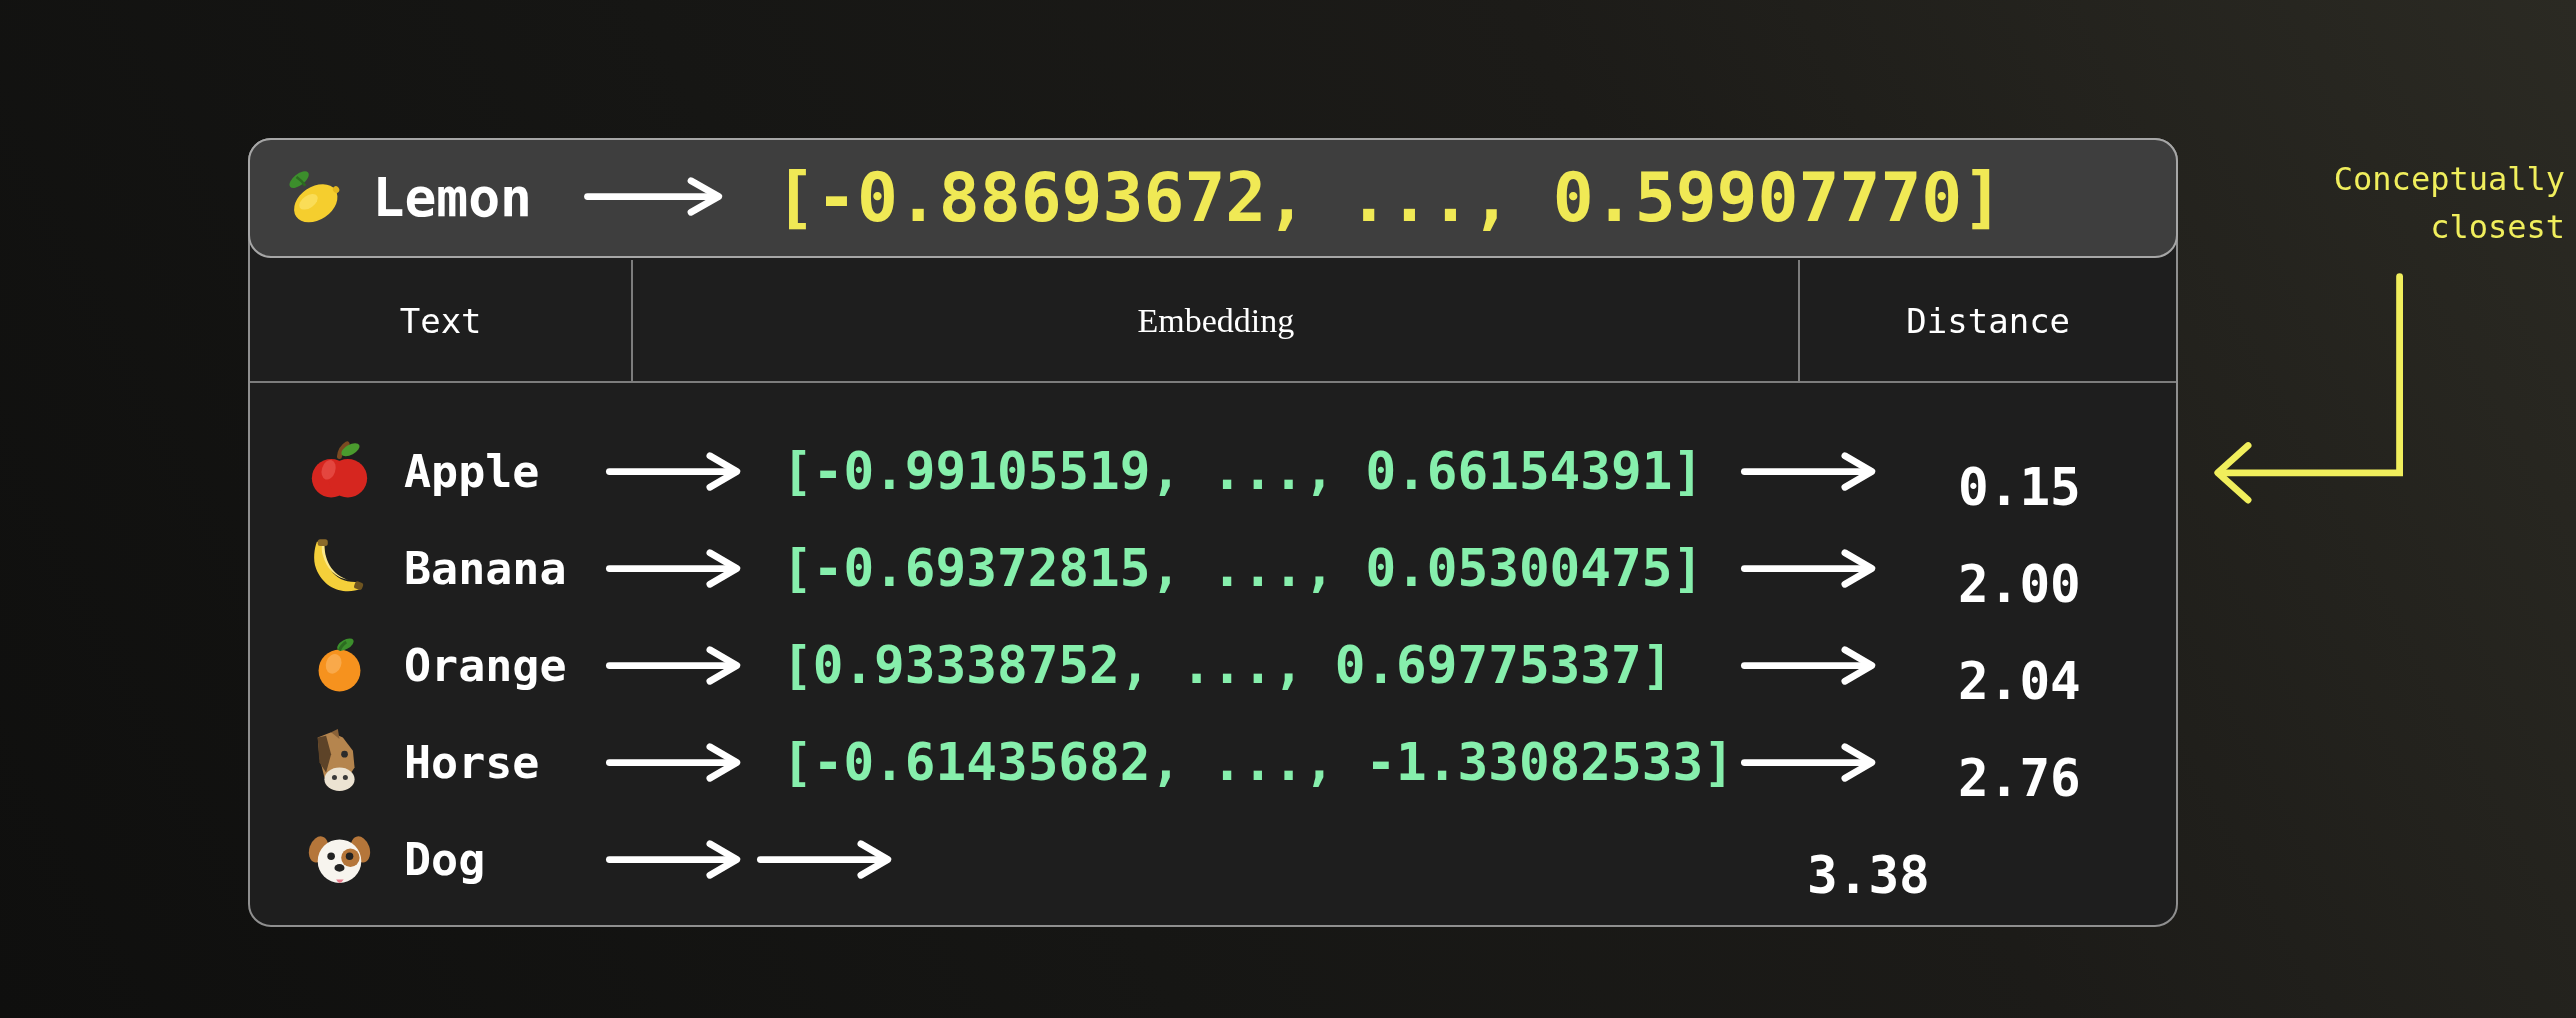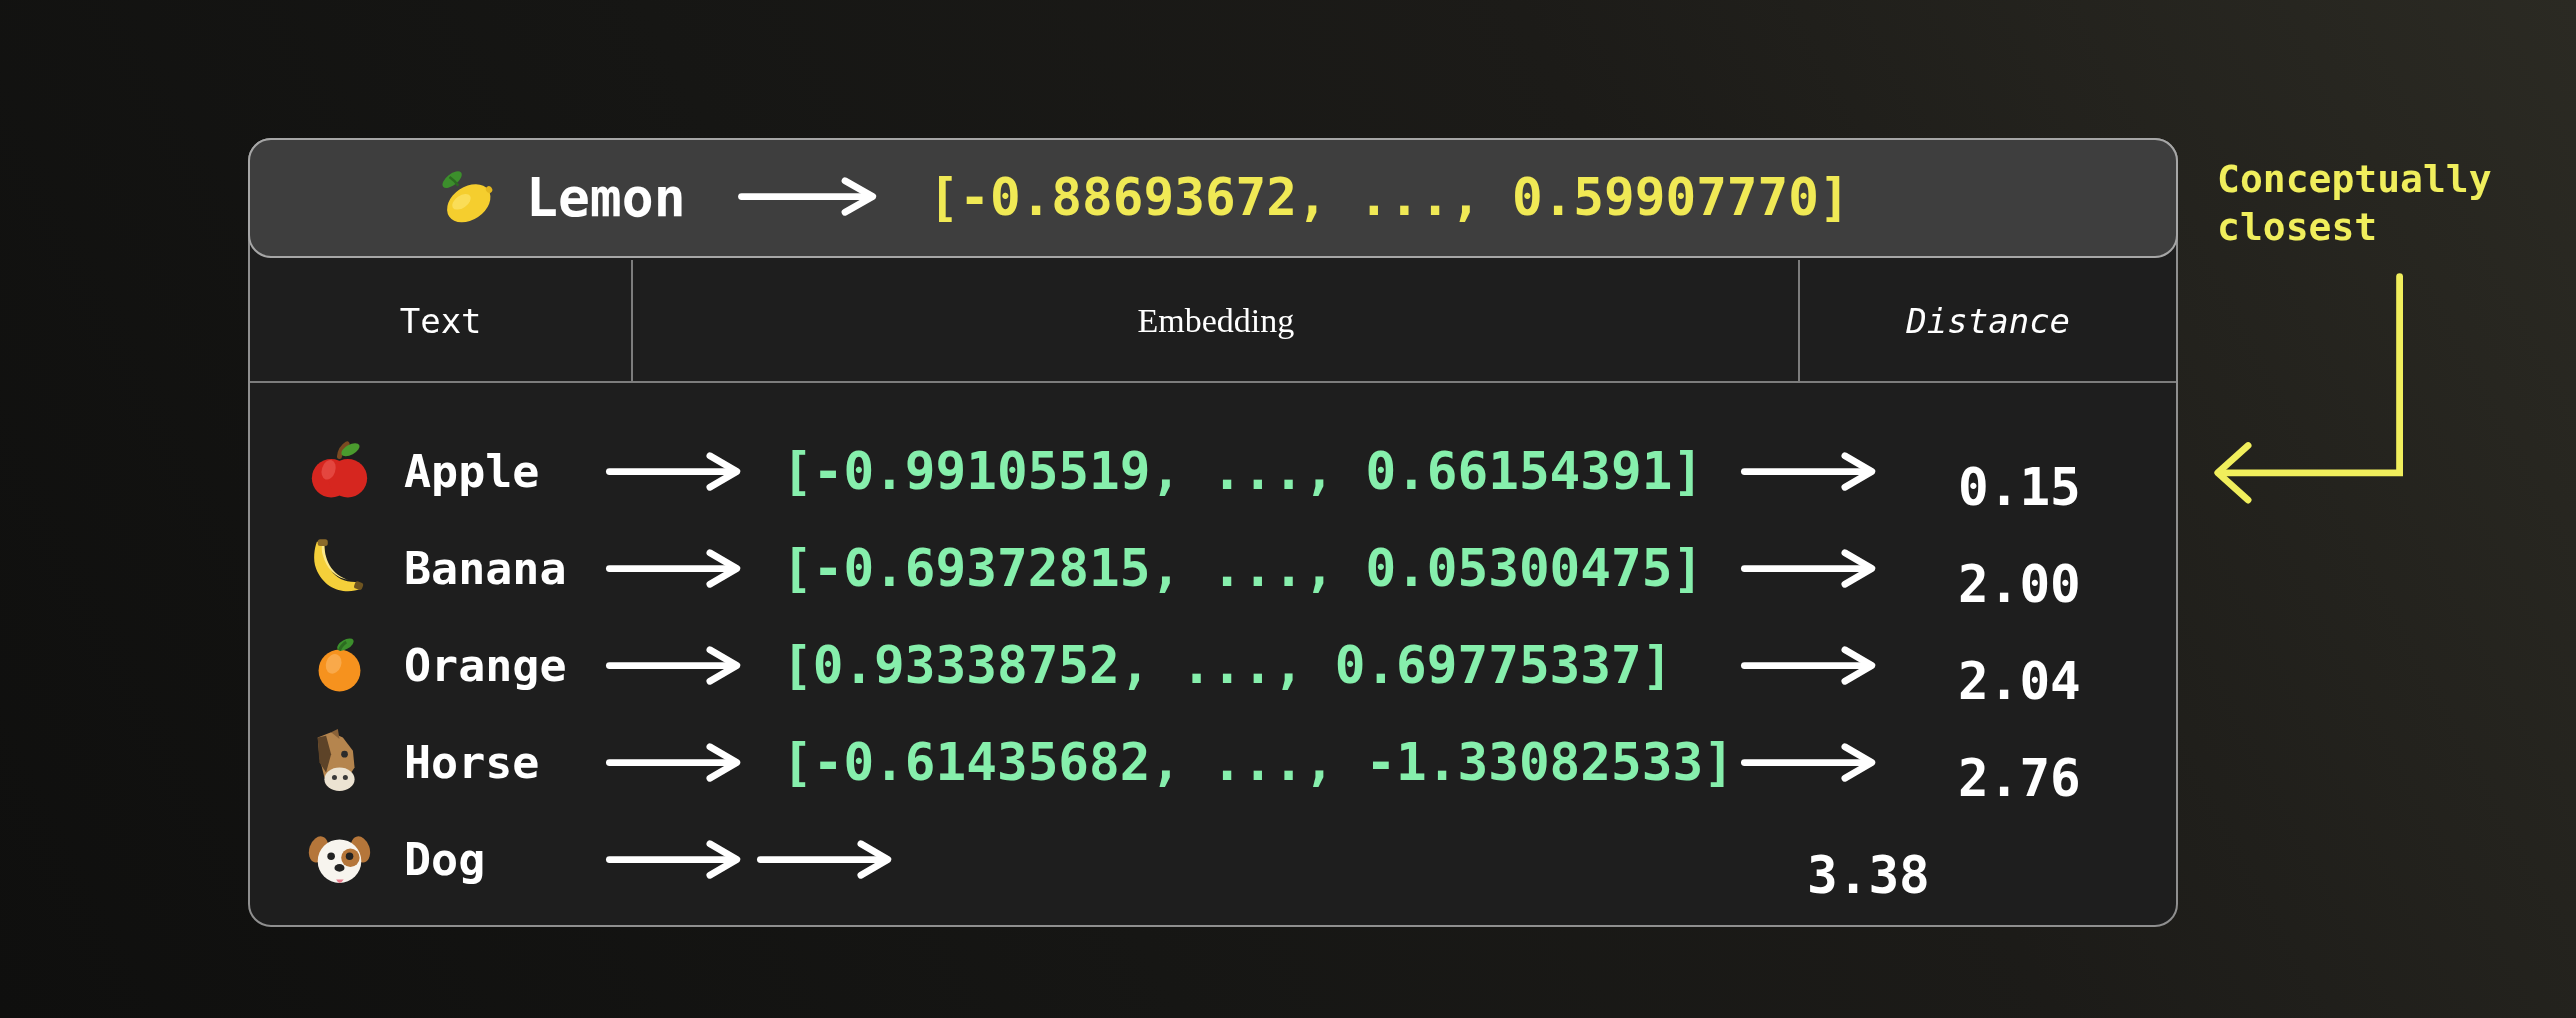--- a/index.html
+++ b/index.html
@@ -27,55 +27,55 @@
     background:#3e3e3e;
     border:2.3px solid #a6a6a6;
     border-radius:23px;
     display:flex;align-items:center;justify-content:center;
     padding-right:144px;
     gap:4px;
   }
   .query-bar .icon{width:70px;height:70px;flex:0 0 auto;margin-right:19.7px;}
   .query-label{font-size:53px;font-weight:bold;color:#ffffff;margin-right:47px;white-space:nowrap;}
   .query-arrow{margin-right:44px;flex:0 0 auto;}
-  .query-embedding{font-size:51px;font-weight:bold;color:#f0e955;white-space:nowrap;}
+  .query-embedding{font-size:68px;font-weight:bold;color:#f0e955;white-space:nowrap;}
 
   
   .col-headers{
     position:absolute;left:0;top:120px;right:0;height:123px;
     box-sizing:border-box;
     border-bottom:2.3px solid #7d7d7d;
     display:flex;align-items:center;
     color:#ffffff;font-size:34px;
   }
   .col{display:flex;align-items:center;justify-content:center;height:100%;box-sizing:border-box;}
   .col-text{width:19.9%;border-right:2.3px solid #7d7d7d;}
   .col-embedding{width:60.6%;border-right:2.3px solid #7d7d7d;font-family:Liberation Serif, serif;}
-  .col-distance{flex:1;font-style:italic;}
+  .col-distance{flex:1;}
 
   
   .rows{position:absolute;left:0;right:0;top:242px;bottom:0;padding-top:41px;}
   .row{
     display:grid;
     grid-template-columns:73px 226px 151px 984px 151px auto;
     align-items:center;
     height:97px;
     padding-left:56px;
   }
   .row .icon{width:67px;height:67px;}
   .row-label{font-size:45px;font-weight:bold;color:#ffffff;padding-left:25px;white-space:nowrap;}
   .row-embedding{font-size:51px;font-weight:bold;color:#86efac;padding-left:26px;white-space:nowrap;}
   .row-distance{font-size:51px;font-weight:bold;color:#ffffff;padding-left:67px;white-space:nowrap;margin-top:32px;}
   .arrow-cell{display:flex;align-items:center;}
 
   
   .annotation-text{
     position:absolute;left:2217px;top:155px;width:348px;
-    text-align:left;
-    color:#f0ee5c;font-size:38px;font-weight:bold;line-height:48px;
+    text-align:right;
+    color:#f0ee5c;font-size:32px;font-weight:normal;line-height:48px;
   }
   .annotation-arrow{position:absolute;left:2198px;top:266px;}
 
   .icon svg{display:block;width:100%;height:100%;}
 </style>
 </head>
 <body>
 
 <div class="stage">
 

